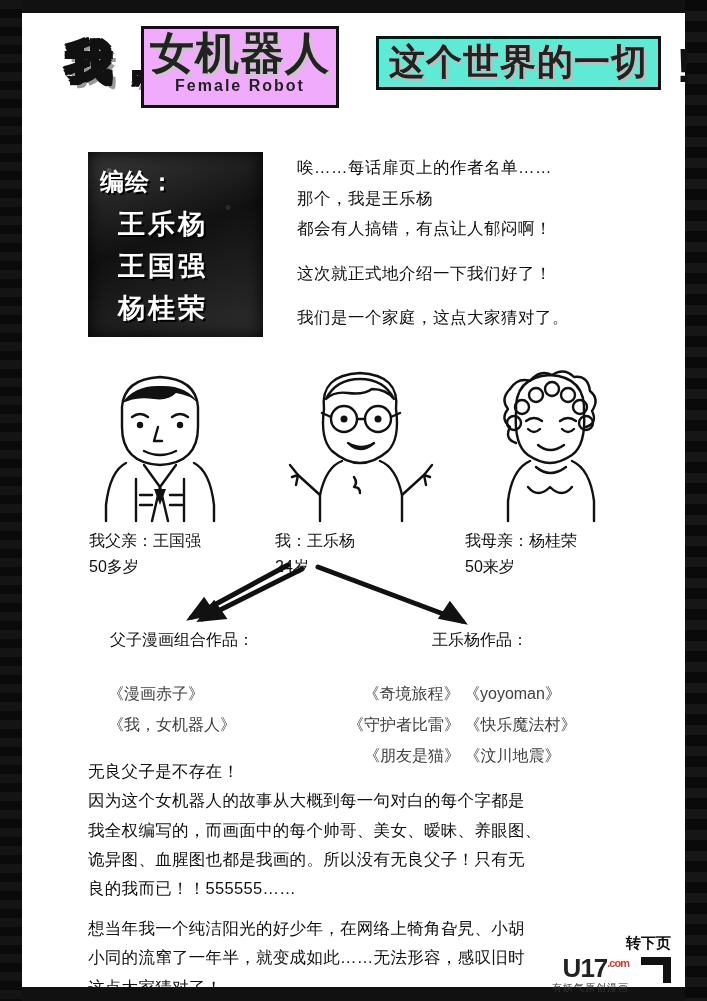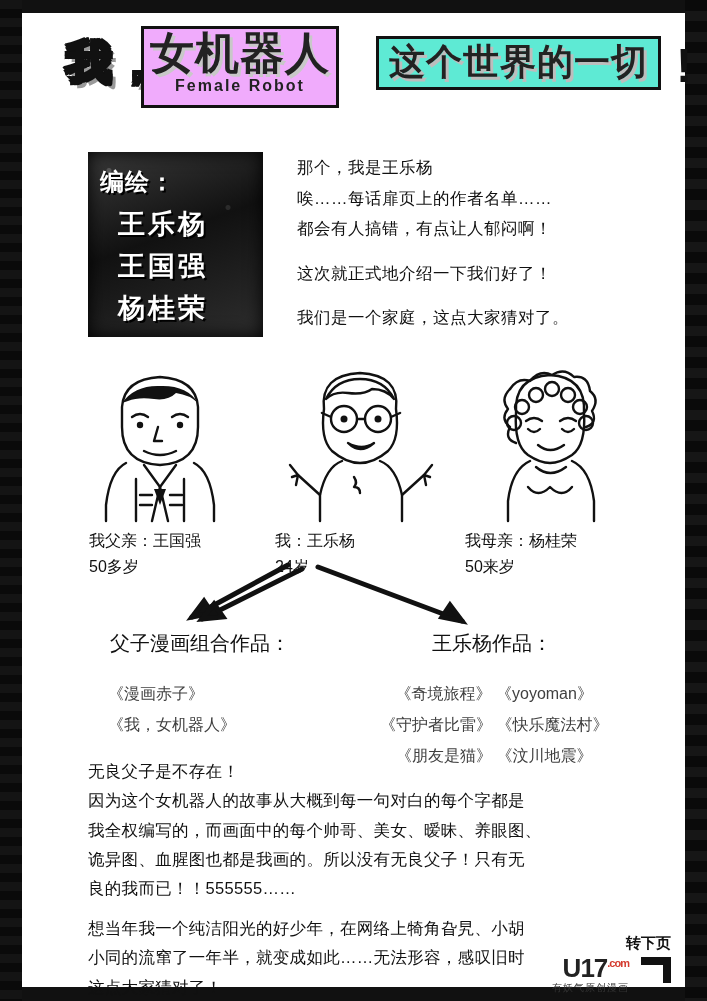--- a/index.html
+++ b/index.html
@@ -209,36 +209,36 @@
   .lab { position: absolute; white-space: nowrap; }
   .lab-a { left: 4px; top: 0px; }
   .lab-b { left: 190px; top: 0px; }
   .lab-c { left: 380px; top: 0px; }
 
   
   .arrows { position: absolute; left: 80px; top: 555px; width: 580px; height: 90px; }
 
   .works-head {
     position: absolute;
-    font-size: 20px;
+    font-size: 16px;
     color: #111;
     white-space: nowrap;
   }
   .wh-left { left: 110px; top: 630px; }
   .wh-right { left: 432px; top: 630px; }
 
   .works-list {
     position: absolute;
     font-size: 16px;
     color: #404040;
     line-height: 1.95;
     white-space: nowrap;
   }
   .wl-left { left: 108px; top: 678px; }
-  .wl-right { left: 380px; top: 678px; text-align: center; }
+  .wl-right { left: 348px; top: 678px; text-align: center; }
 
   
   .bottom-text {
     position: absolute;
     left: 88px;
     top: 757px;
     width: 560px;
     font-size: 16.5px;
     line-height: 1.78;
     color: #111;
@@ -311,22 +311,22 @@
   </div>
 
   <div class="credits">
     <div class="credits-label">编绘：</div>
     <div class="credits-name cn1">王乐杨</div>
     <div class="credits-name cn2">王国强</div>
     <div class="credits-name cn3">杨桂荣</div>
   </div>
 
   <div class="intro">
+    <p style="margin-bottom:0">唉……每话扉页上的作者名单……</p>
     <p style="margin-bottom:0">那个，我是王乐杨</p>
-    <p style="margin-bottom:0">唉……每话扉页上的作者名单……</p>
     <p>都会有人搞错，有点让人郁闷啊！</p>
     <p>这次就正式地介绍一下我们好了！</p>
     <p>我们是一个家庭，这点大家猜对了。</p>
   </div>
 
   <div class="characters">
 
     <div class="char char-a">
       <svg width="160" height="170" viewBox="0 0 160 170">
         <g fill="none" stroke="#111" stroke-width="2.4" stroke-linecap="round" stroke-linejoin="round">

